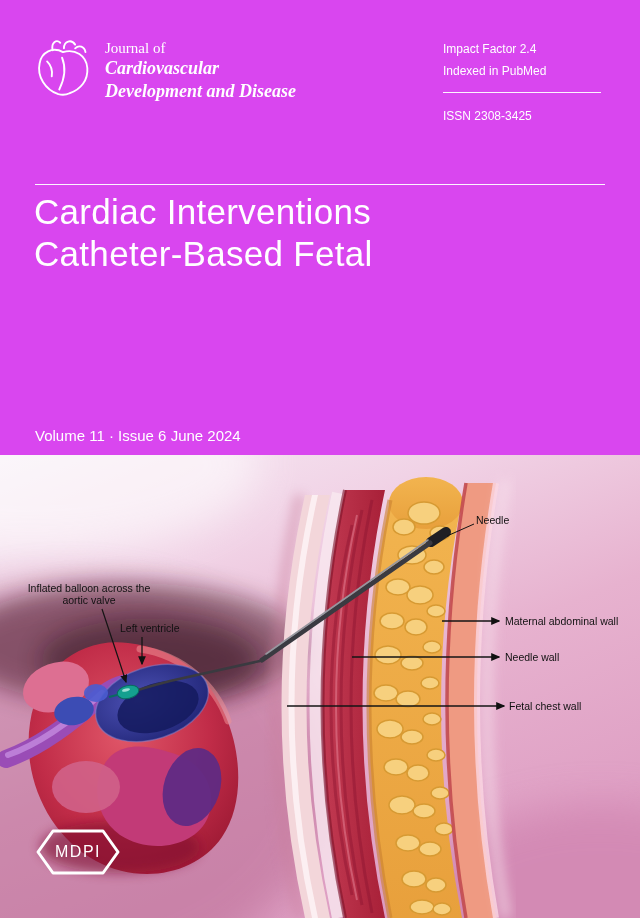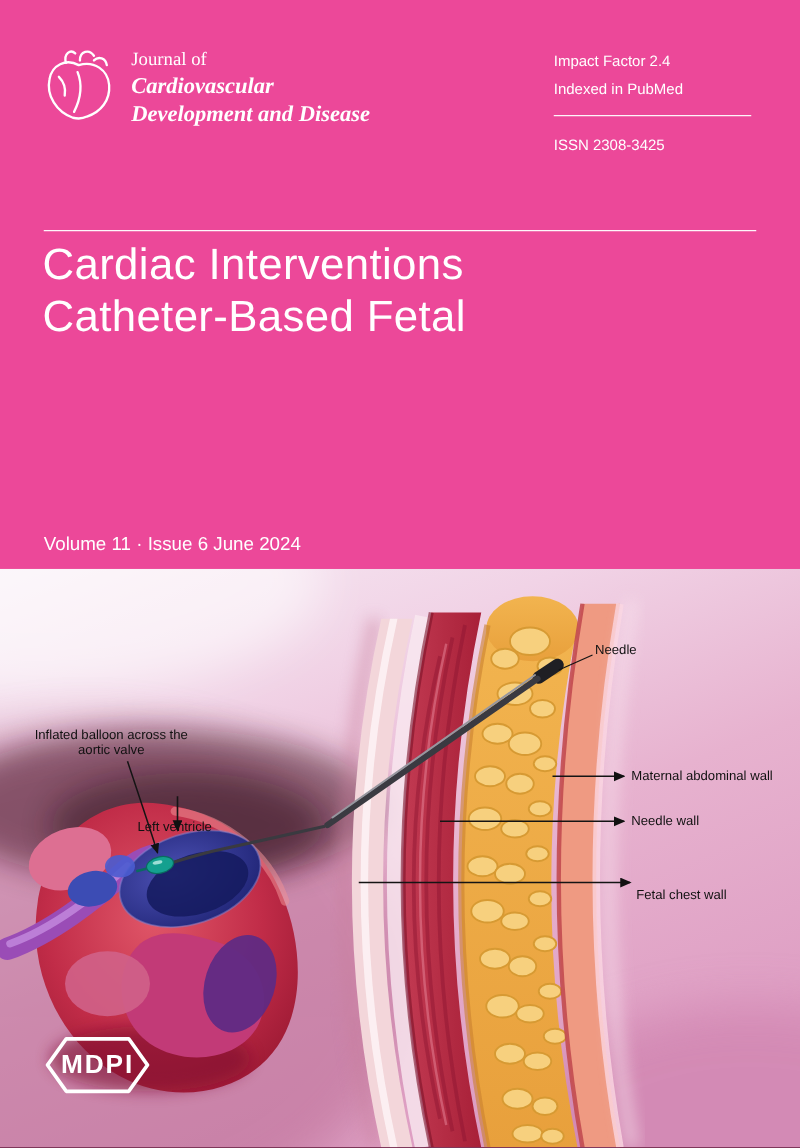--- a/index.html
+++ b/index.html
@@ -1,18 +1,18 @@
 <!DOCTYPE html>
 <html><head>
 <meta charset="utf-8">
 <style>
   html,body{margin:0;padding:0;background:#222;}
   .cover{
     position:relative;width:640px;height:918px;overflow:hidden;
-    background:#ec4899;color:#fff;
+    background:#d946ef;color:#fff;
     font-family:"Liberation Sans",sans-serif;
   }
   
   .brand{position:absolute;left:34px;top:36px;display:flex;gap:13px;align-items:flex-start;}
   .heart-logo{width:58px;height:64px;flex:0 0 auto;}
   .brand-text{padding-top:3px;}
   .journal-prefix{font-family:"Liberation Serif",serif;font-size:15px;line-height:18px;}
   .journal-name{font-family:"Liberation Serif",serif;font-style:italic;font-weight:700;font-size:18px;line-height:23px;}
   .metrics{position:absolute;left:443px;top:38px;font-size:12px;line-height:22px;}
   .metrics-divider{width:158px;height:1px;background:rgba(255,255,255,.95);margin:10px 0 12px 0;}
@@ -21,31 +21,31 @@
   .title{position:absolute;left:34px;top:191px;margin:0;font-weight:400;font-size:35px;line-height:42px;letter-spacing:.3px;}
   .title span{display:block;}
   .issue{position:absolute;left:35px;top:427px;font-size:15px;}
   
   .illustration{position:absolute;left:0;top:455px;width:640px;height:463px;overflow:hidden;}
   .illustration svg.art{position:absolute;left:0;top:0;}
   .lbl{position:absolute;color:#111;font-weight:400;font-size:10.5px;line-height:12px;white-space:nowrap;}
   .lbl-needle{left:476px;top:59px;}
   .lbl-balloon{left:6px;top:127px;width:166px;text-align:center;white-space:normal;}
   .lbl-balloon span{display:block;}
-  .lbl-lv{left:110px;top:167px;margin-top:34px;}
+  .lbl-lv{left:120px;top:167px;}
   .lbl-maternal{left:505px;top:160px;}
   .lbl-uterine{left:505px;top:196px;}
-  .lbl-fetal{left:509px;top:255px;}
+  .lbl-fetal{left:509px;top:245px;}
   
   .mdpi{position:absolute;left:36px;top:373px;width:84px;height:48px;}
   .mdpi svg{position:absolute;left:0;top:0;}
   .mdpi .mdpi-text{
     position:absolute;left:0;top:0;width:100%;height:100%;
     display:flex;align-items:center;justify-content:center;
-    font-weight:700;font-size:21px;letter-spacing:1.5px;color:#fff;
+    font-weight:400;font-size:16px;letter-spacing:1.5px;color:#fff;
   }
 </style>
 </head>
 <body>
 
 <div class="cover">
 
   <div class="brand">
     <svg class="heart-logo" viewBox="0 0 62 66">
       <g fill="none" stroke="#ffffff" stroke-width="2" stroke-linecap="round" stroke-linejoin="round">

